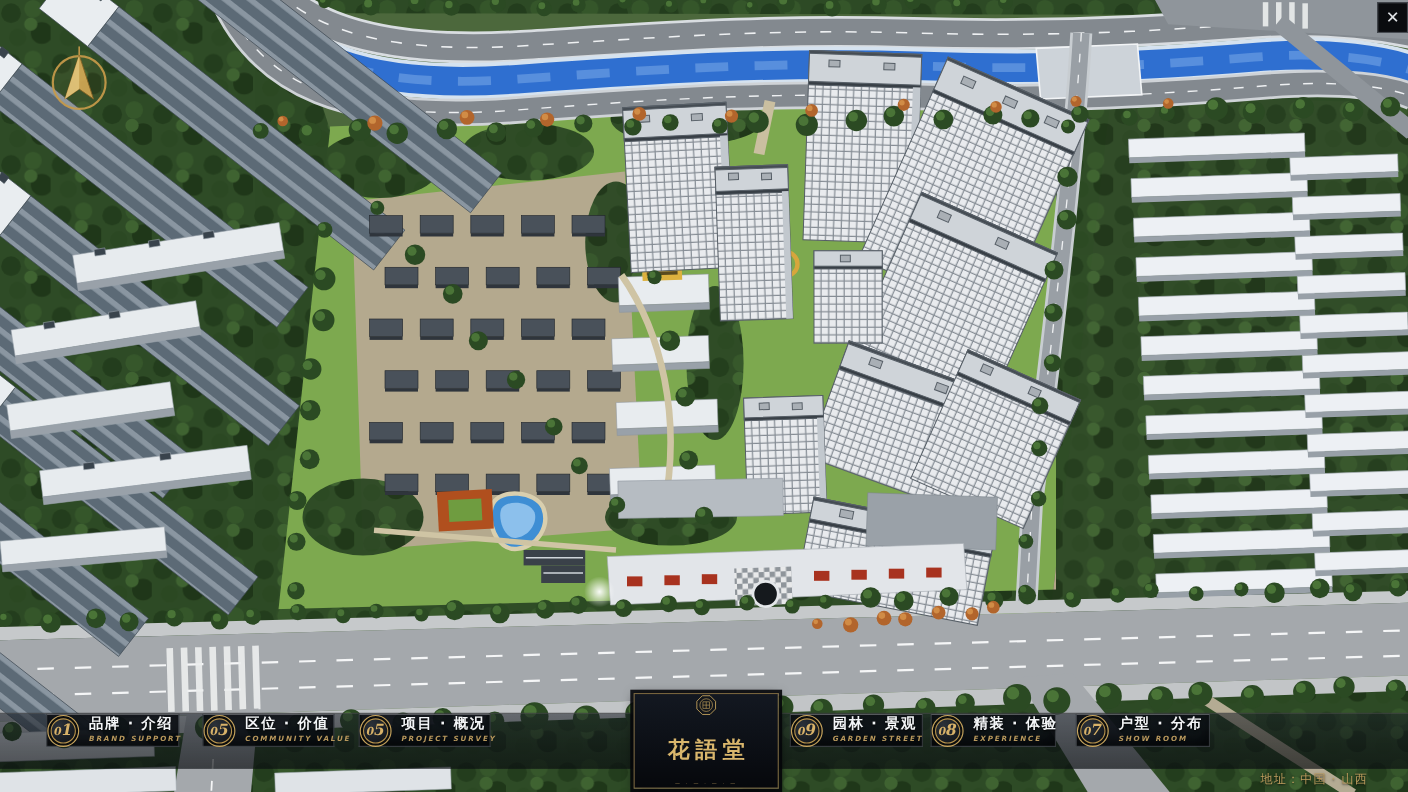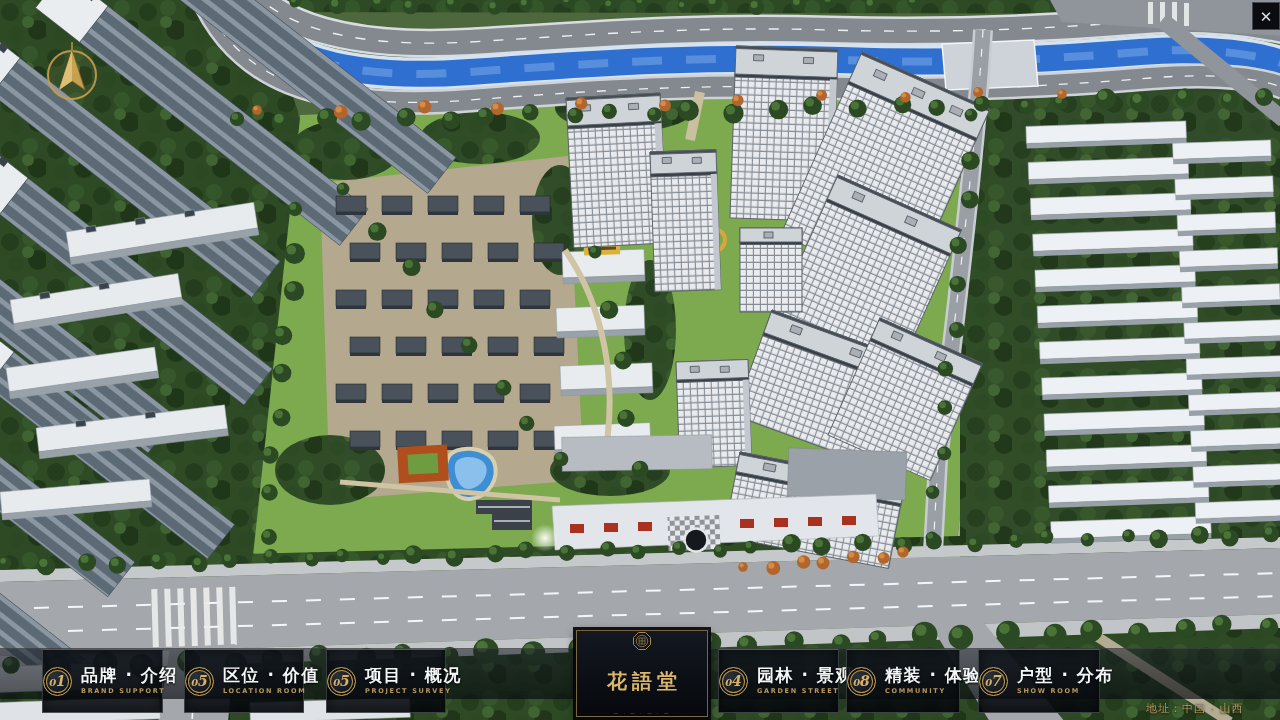--- a/index.html
+++ b/index.html
@@ -3,36 +3,36 @@
 <meta charset="utf-8">
 <style>
   html,body{margin:0;padding:0;background:#000;font-family:"DejaVu Sans","Liberation Sans",sans-serif;}
   #stage{position:relative;width:1280px;height:720px;overflow:hidden;background:#4a663a;}
   #map{position:absolute;left:0;top:0;width:1280px;height:720px;display:block;}
 
   
   .bar{position:absolute;left:0;top:648px;width:1280px;height:50px;
        background:linear-gradient(180deg,rgba(24,29,37,.55),rgba(8,11,15,.68));
        border-top:1px solid rgba(160,160,160,.25);}
-  .cell{position:absolute;top:649px;height:64px;display:flex;align-items:center;gap:9px;
+  .cell{position:absolute;top:649px;height:30px;display:flex;align-items:center;gap:9px;
         box-sizing:border-box;cursor:pointer;
         background:linear-gradient(180deg,rgba(17,22,29,.85),rgba(6,9,13,.9));
         border:1px solid rgba(140,145,150,.32);border-top-color:rgba(200,200,205,.4);
         box-shadow:inset 0 0 14px rgba(0,0,0,.55);}
   .badge{flex:0 0 auto;width:27px;height:27px;border-radius:50%;border:1px solid #c9a65e;
         box-shadow:inset 0 0 0 2px rgba(4,7,11,.95), inset 0 0 0 3px #b6924c;
         display:flex;align-items:center;justify-content:center;
         background:radial-gradient(circle at 35% 30%, #2b3139, #090c10);}
   .num{display:inline-block;font-family:"DejaVu Serif","Liberation Serif",serif;font-style:italic;
        font-weight:700;font-size:14px;color:#d8b269;line-height:1;}
   .num::first-letter{font-size:10px;}
   .txt{display:flex;flex-direction:column;line-height:1.05;}
-  .lbl{font-weight:700;font-size:17px;color:#f3f5f7;letter-spacing:1.5px;white-space:nowrap;
+  .lbl{font-weight:700;font-size:13px;color:#f3f5f7;letter-spacing:1.5px;white-space:nowrap;
        text-shadow:0 1px 2px #000;}
-  .sub{font-weight:700;font-size:6.5px;color:#b8985c;letter-spacing:1.7px;margin-top:3px;white-space:nowrap;}
+  .sub{font-weight:700;font-size:6.5px;color:#b8985c;letter-spacing:1.7px;margin-top:3px;white-space:nowrap;font-style:italic;}
   .c1{left:42px;width:121px}.c2{left:184px;width:120px}.c3{left:326px;width:120px}
   .c4{left:448px;width:120px}.c5{left:718px;width:121px}.c6{left:846px;width:114px}
   .c7{left:978px;width:122px}.c8{left:1114px;width:124px}
 
   .logo{position:absolute;left:576px;top:630px;width:130px;height:85px;cursor:pointer;
         background:linear-gradient(180deg,#131821,#06080c);
         border:1px solid rgba(195,162,95,.6);
         box-shadow:0 0 0 3px rgba(4,6,9,.9),0 3px 10px rgba(0,0,0,.7);
         display:flex;flex-direction:column;align-items:center;justify-content:center;gap:20px;z-index:3;}
   .logo-title{font-family:"DejaVu Serif","Liberation Serif",serif;font-weight:700;font-size:20px;
@@ -871,48 +871,48 @@
         <span class="lbl">品牌 · 介绍</span>
     <span class="sub">BRAND SUPPORT</span>
       </span>
   </div>
   <div class="cell c2">
     <span class="badge">
         <span class="num">05</span>
       </span>
     <span class="txt">
         <span class="lbl">区位 · 价值</span>
-    <span class="sub">LOCATION ROOM</span>
+    <span class="sub">COMMUNITY VALUE</span>
       </span>
   </div>
   <div class="cell c3">
     <span class="badge">
         <span class="num">05</span>
       </span>
     <span class="txt">
         <span class="lbl">项目 · 概况</span>
     <span class="sub">PROJECT SURVEY</span>
       </span>
   </div>
   <div class="cell c5">
     <span class="badge">
-        <span class="num">04</span>
+        <span class="num">09</span>
       </span>
     <span class="txt">
         <span class="lbl">园林 · 景观</span>
     <span class="sub">GARDEN STREET</span>
       </span>
   </div>
   <div class="cell c6">
     <span class="badge">
         <span class="num">08</span>
       </span>
     <span class="txt">
         <span class="lbl">精装 · 体验</span>
-    <span class="sub">COMMUNITY</span>
+    <span class="sub">EXPERIENCE</span>
       </span>
   </div>
   <div class="cell c7">
     <span class="badge">
         <span class="num">07</span>
       </span>
     <span class="txt">
         <span class="lbl">户型 · 分布</span>
     <span class="sub">SHOW ROOM</span>
       </span>

